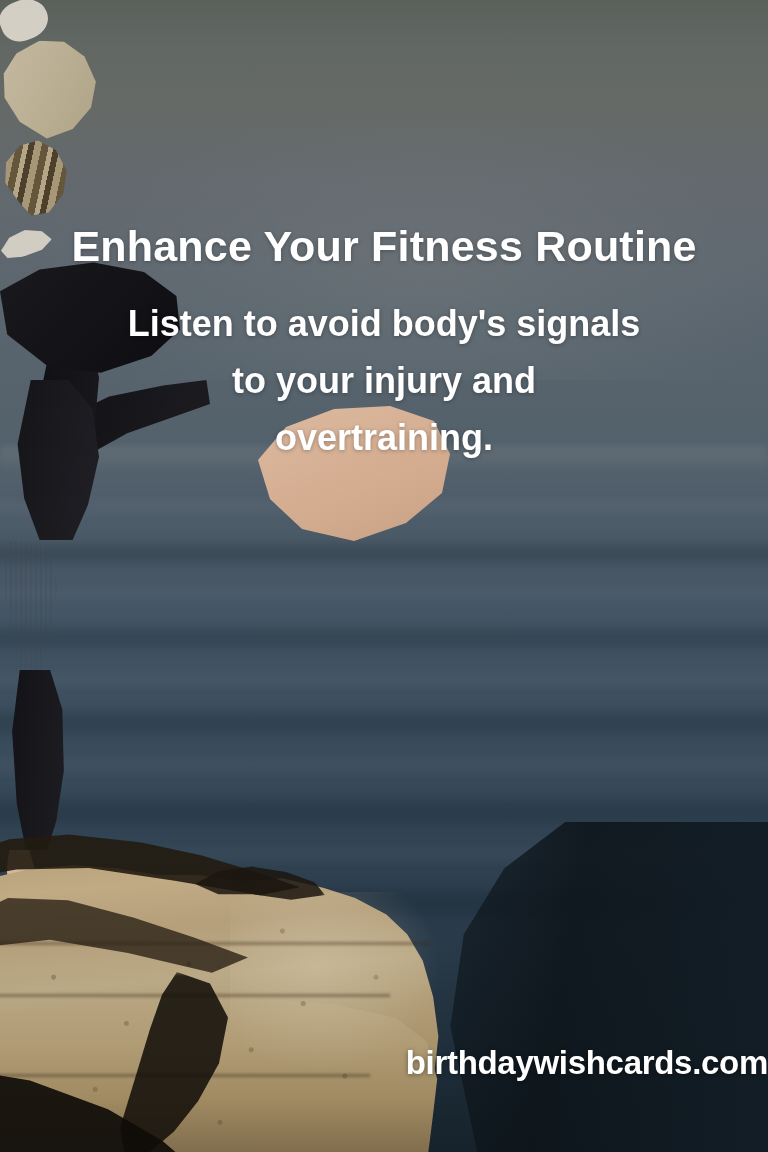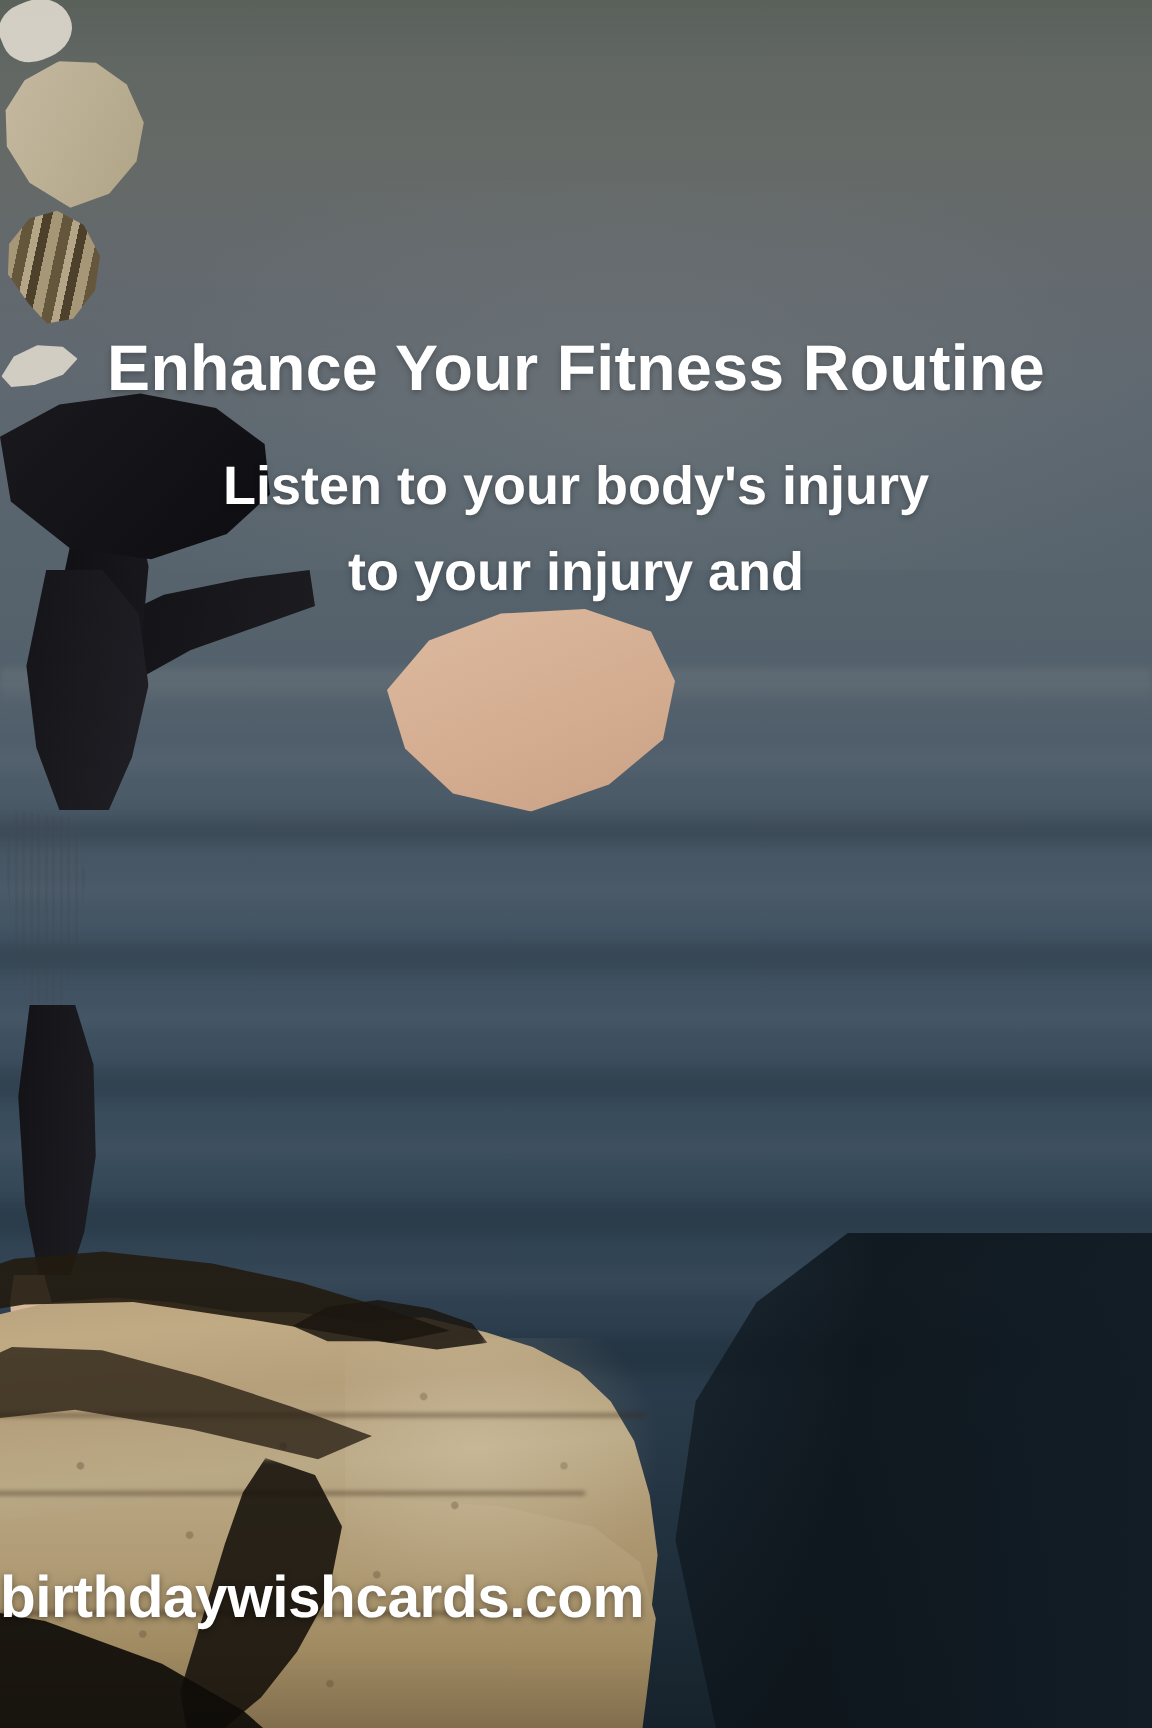--- a/index.html
+++ b/index.html
@@ -302,23 +302,23 @@
     text-align:center;
     color:#fff;
     font-size:36px;
     font-weight:bold;
     line-height:57px;
     text-shadow:0 1px 4px rgba(0,0,0,.30);
   }
   .subhead span { display:block; }
   .sitename {
     position:absolute; left:0; top:1044px; width:768px;
-    text-align:left;
+    text-align:right;
     color:#fff;
-    font-size:39px;
+    font-size:33px;
     font-weight:bold;
     letter-spacing:-.3px;
     text-shadow:0 1px 5px rgba(0,0,0,.40);
   }
 </style>
 </head>
 <body>
 
 <div id="pin-card">
 
@@ -376,19 +376,20 @@
     <div class="rock-shadow-c"></div>
     <div class="rock-shadow-d"></div>
     <div class="rock-right-dark"></div>
   </div>
 
   <div class="overlay"></div>
 
   <div class="text-layer">
     <div class="headline">Enhance Your Fitness Routine</div>
     <div class="subhead">
-      <span>Listen to your body's injury</span>
+      <span>Listen to avoid body's signals</span>
       <span>to your injury and</span>
+      <span>overtraining.</span>
     </div>
     <div class="sitename">birthdaywishcards.com</div>
   </div>
 
 </div>
 
 </body></html>

